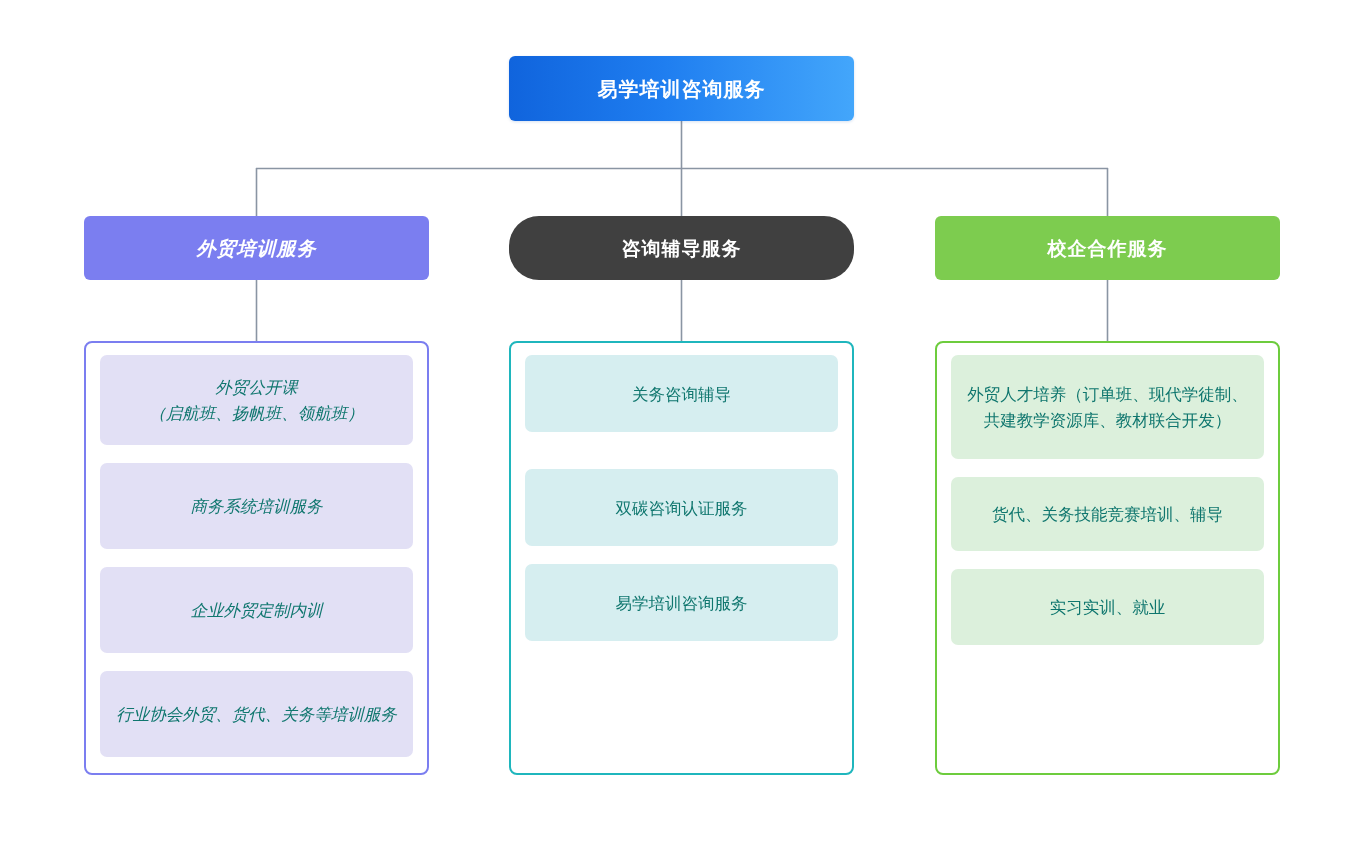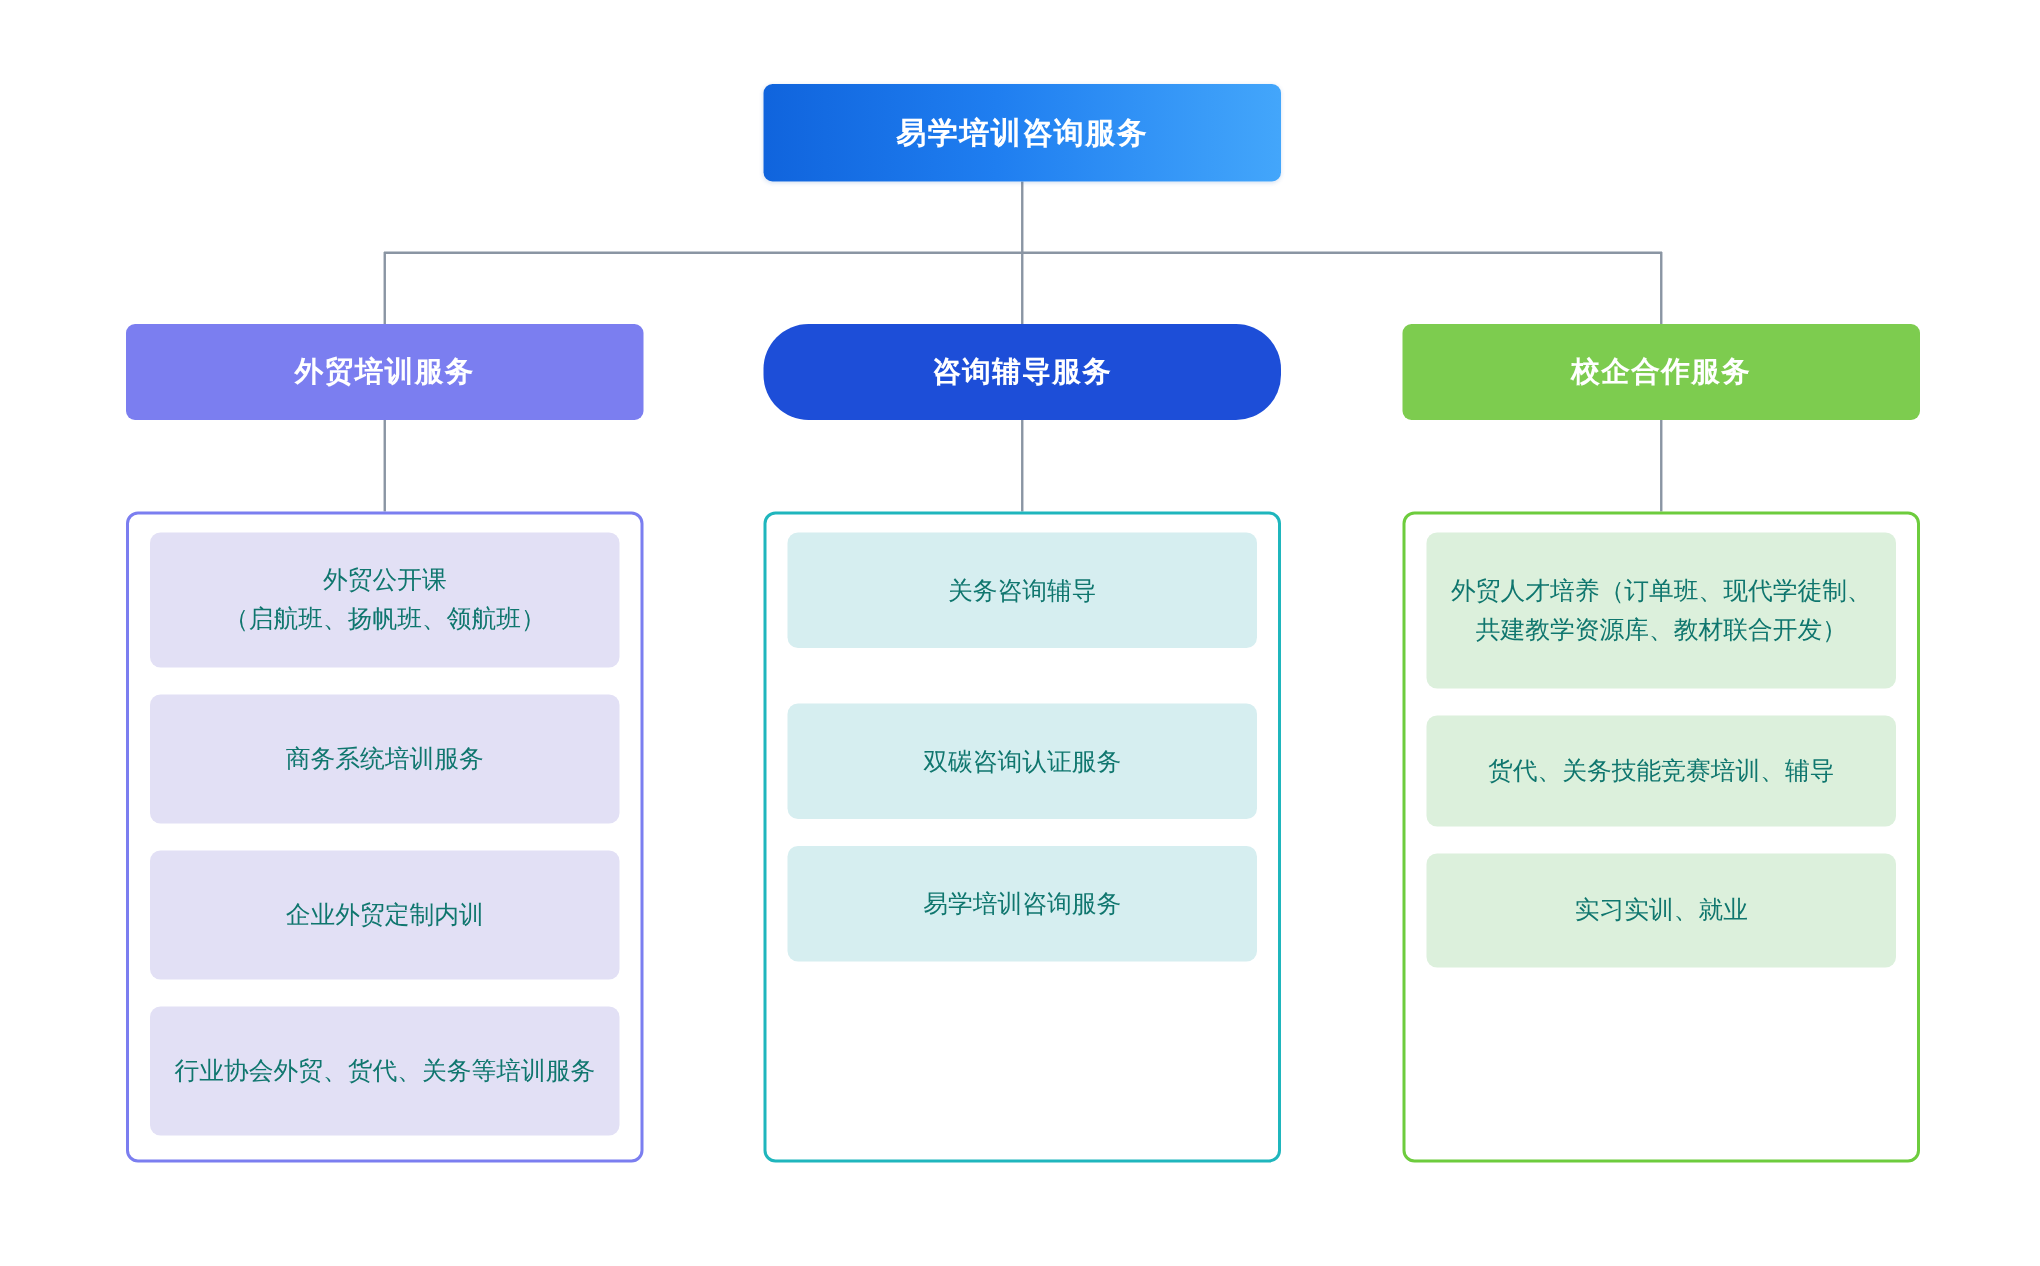--- a/index.html
+++ b/index.html
@@ -53,21 +53,21 @@
     letter-spacing: 1px;
     line-height: 1;
   }
 
   
   .column {
     position: absolute;
     top: 216px;
     width: 345px;
   }
-  .column.col-0 { left: 84px; }
+  .column.col-0 { left: 84px; font-style: italic; }
   .column.col-1 { left: 509px; }
   .column.col-2 { left: 935px; }
 
   .col-header {
     width: 345px;
     height: 64px;
     border-radius: 6px;
     display: flex;
     align-items: center;
     justify-content: center;
@@ -108,21 +108,21 @@
     color: #0f766e;
     white-space: pre-line;
   }
   .item-card:last-child { margin-bottom: 0; }
 
   
   .theme-purple .col-header { background: #7b7ef0; }
   .theme-purple .col-body   { border-color: #7b7ef0; }
   .theme-purple .item-card  { background: #e2e0f5; }
 
-  .theme-teal .col-header   { background: #1d4ed8; border-radius: 30px; }
+  .theme-teal .col-header   { background: #404040; border-radius: 30px; }
   .theme-teal .col-body     { border-color: #1fb6bd; }
   .theme-teal .item-card    { background: #d6eef0; }
 
   .theme-green .col-header  { background: #7dcc4f; }
   .theme-green .col-body    { border-color: #6dcc3d; }
   .theme-green .item-card   { background: #dcf0dc; }
 </style>
 </head>
 <body>
 

